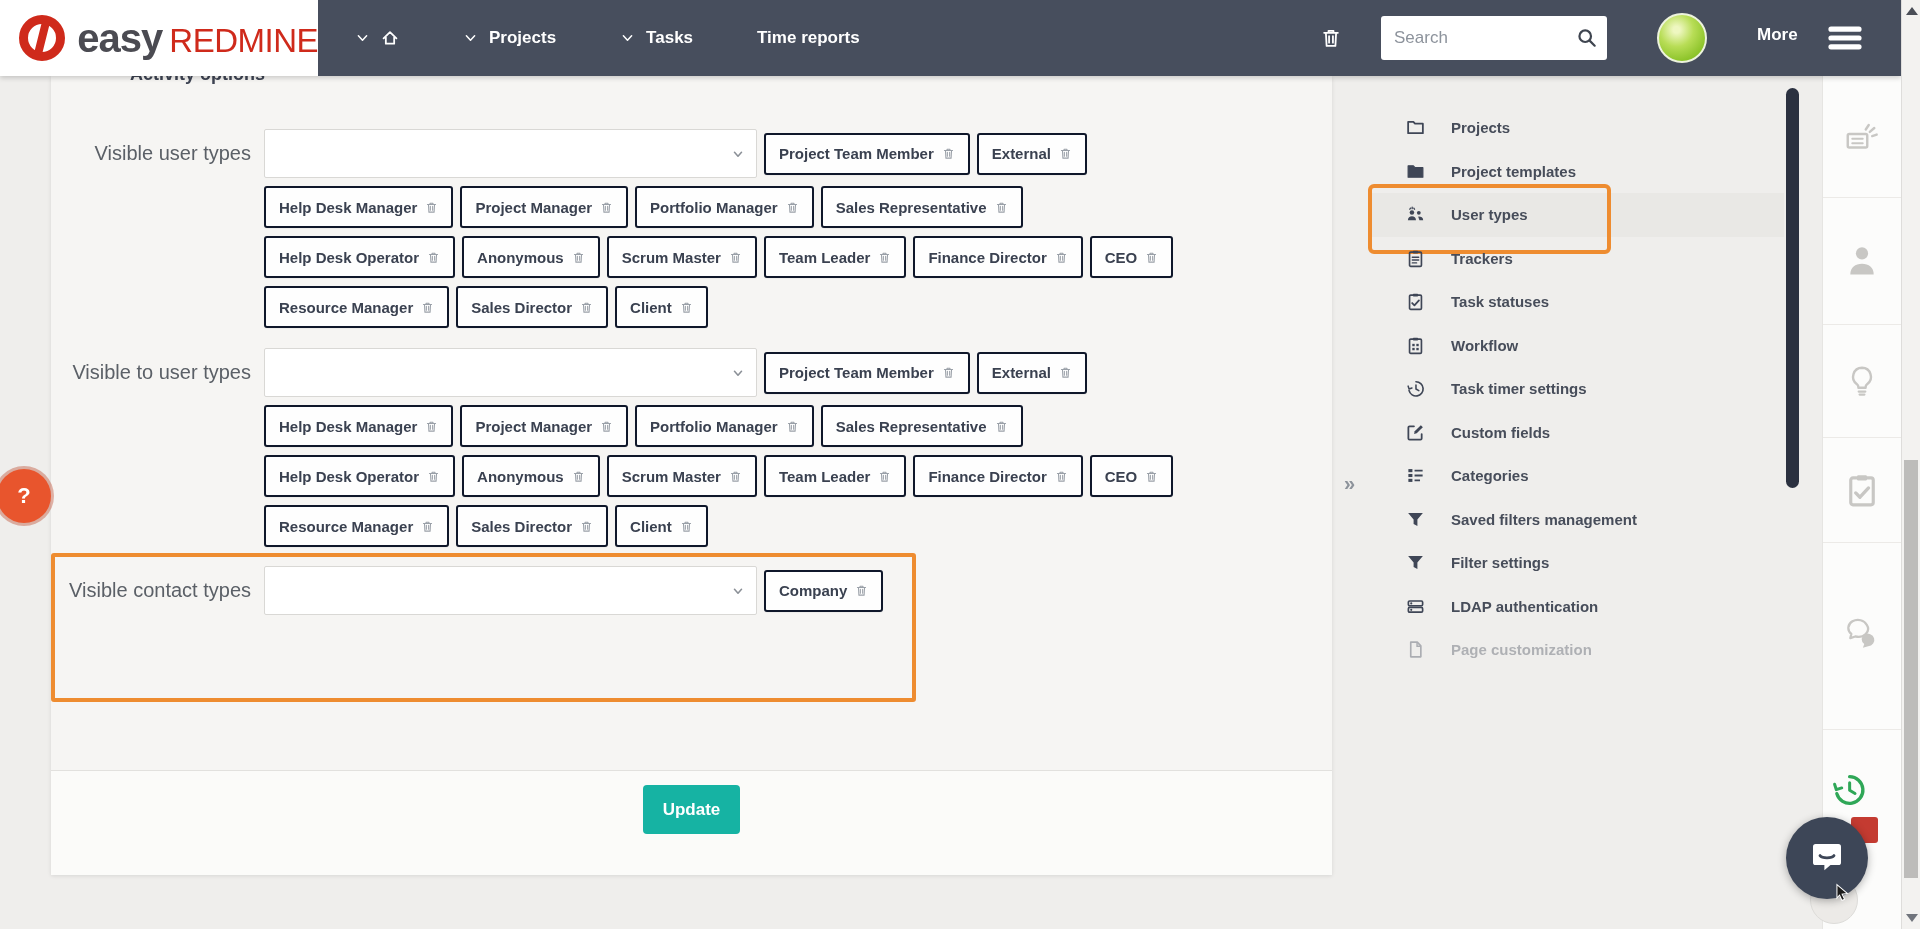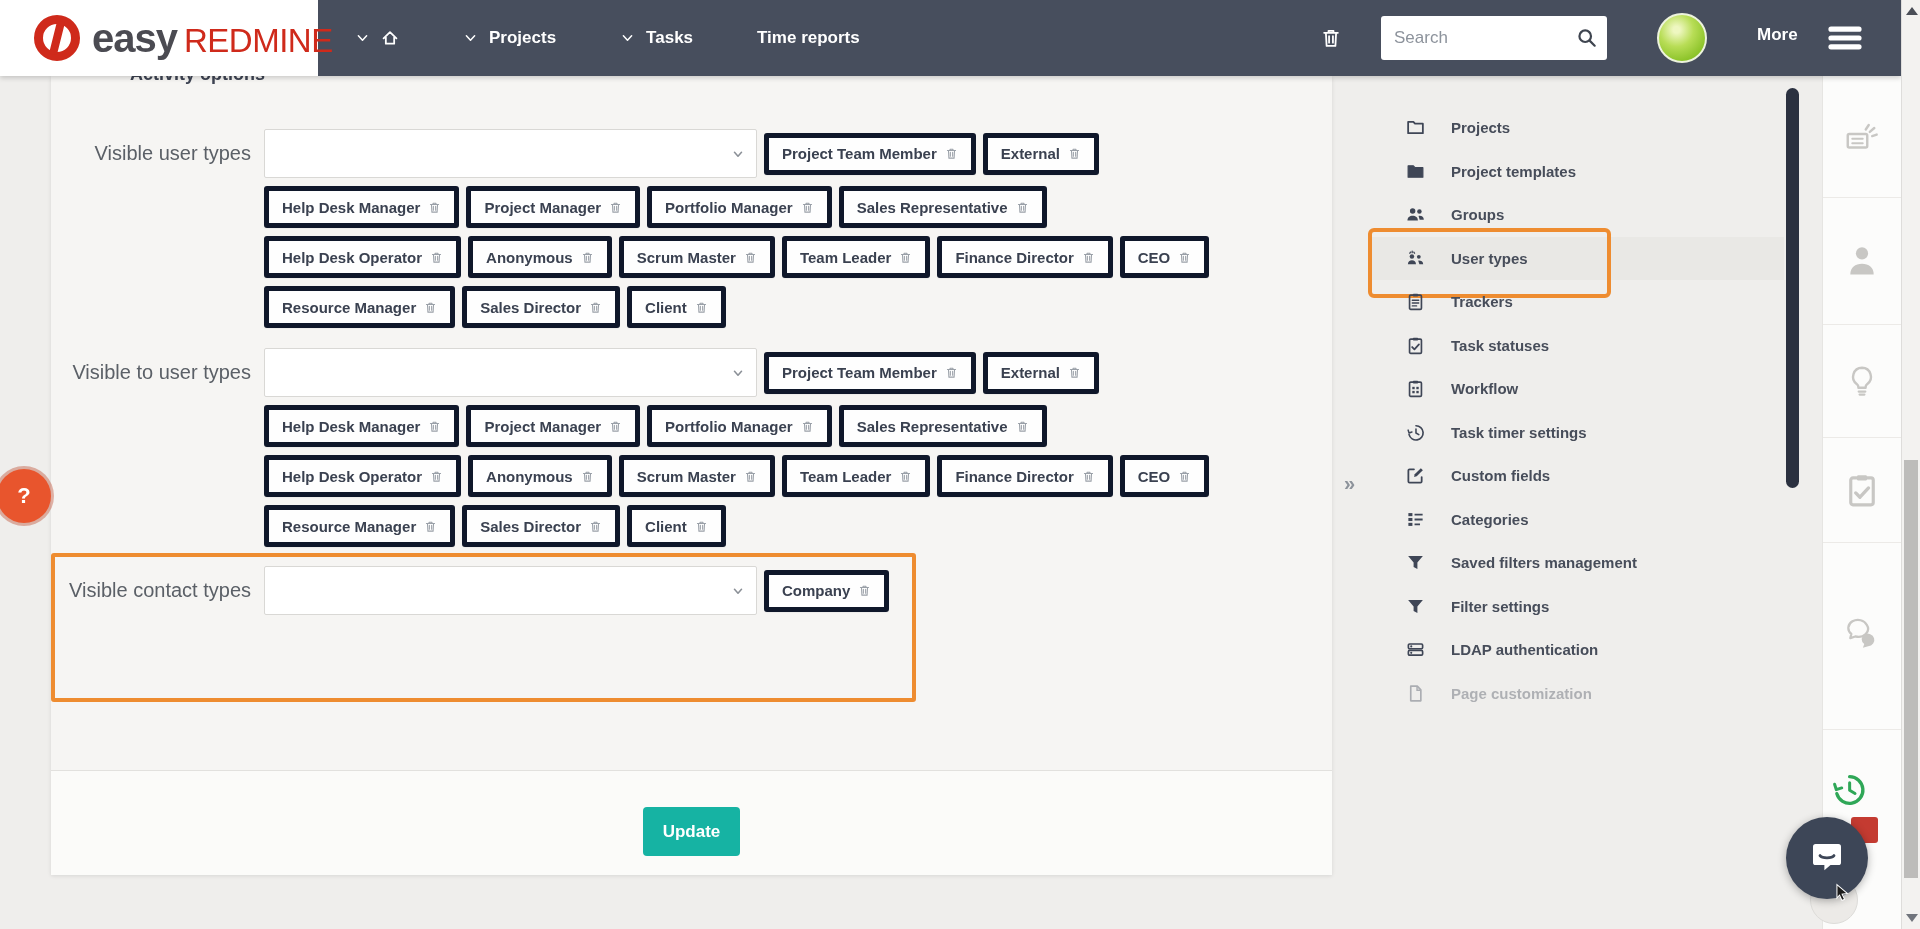--- a/index.html
+++ b/index.html
@@ -7,21 +7,21 @@
   body { font-family:"Liberation Sans", sans-serif; background:#efeeec; }
   .page { position:relative; width:1920px; height:929px; overflow:hidden; }
   .icn { display:inline-flex; }
   .icn svg { width:100%; height:100%; display:block; }
 
   
   .navbar { position:absolute; left:0; top:0; width:1901px; height:76px;
             background:var(--navbar-bg,#474e5d); z-index:10;
             box-shadow:0 2px 5px rgba(0,0,0,.18); }
   .logo-box { position:absolute; left:0; top:0; width:318px; height:76px; background:#fff;
-              display:flex; align-items:center; padding-left:34px; }
+              display:flex; align-items:center; padding-left:34px;justify-content:flex-end; }
   .logo-mark { width:46px; height:46px; border:9px solid var(--logo-red,#cf2a1b);
                border-radius:50%; position:relative; flex:none; }
   .logo-mark::before { content:""; position:absolute; left:10px; top:-3px; width:8px; height:34px;
                background:var(--logo-red,#cf2a1b); border-radius:2px; transform:rotate(14deg); }
   .brand { display:flex; align-items:baseline; margin-left:12px; }
   .brand-primary { font-size:40px; font-weight:700; color:#4b4b52; letter-spacing:-1px; }
   .brand-secondary { font-size:33px; font-weight:300; color:var(--logo-red,#cf2a1b); margin-left:7px; letter-spacing:-0.5px; }
   .nav-menu { position:absolute; left:355px; top:0; height:76px; display:flex; align-items:center; gap:64px; }
   .nav-item { display:flex; align-items:center; gap:11px; color:#fff; cursor:pointer; }
   .nav-chevron { width:15px; height:12px; color:#fff; }
@@ -55,32 +55,32 @@
   .content-card { position:absolute; left:51px; top:76px; width:1281px; height:799px;
                   background:#f6f5f3; z-index:1; box-shadow:0 1px 4px rgba(0,0,0,.10); }
   .form-section { position:absolute; left:0; right:0; display:flex; align-items:flex-start; }
   .field-label { width:200px; text-align:right; line-height:49px; font-size:20px; color:#5b6067; flex:none; }
   .field-body { margin-left:13px; flex:1; }
   .chip-row { display:flex; gap:7px; margin-bottom:8px; align-items:center; flex-wrap:wrap; }
   .select-box { width:493px; height:49px; background:#fff; border:1px solid #d9d8d5; border-radius:2px;
                 position:relative; flex:none; cursor:pointer; }
   .select-caret { position:absolute; right:11px; top:17px; width:14px; height:14px; color:#8b9097; }
   .chip { height:42px; display:inline-flex; align-items:center; padding:0 13px; background:#fefefe;
-          border:5px solid #0f172a; border-radius:3px; font-weight:700; font-size:15px; color:#3a4150;
+          border:2px solid #0f172a; border-radius:3px; font-weight:700; font-size:15px; color:#3a4150;
           box-shadow:0 1px 1px rgba(0,0,0,.04); cursor:default; white-space:nowrap; }
   .chip-trash { margin-left:8px; width:13px; height:15px; color:#9aa0a8; cursor:pointer; }
   .checkbox-row { display:flex; align-items:center; gap:11px; margin-top:27px; margin-left:8px; }
   .checkbox { width:17px; height:17px; background:#f2f2f1; border:1px solid #c6c5c3; border-radius:3px;
               box-shadow:inset 0 1px 2px rgba(0,0,0,.08); cursor:pointer; }
   .checkbox-label { font-size:15px; color:#565c64; }
   .content-frame { position:absolute; left:0; top:477px; width:865px; height:149px;
                    border:4px solid var(--accent-orange,#ee8c30); border-radius:3px; z-index:2; pointer-events:none; }
   .card-bottom { position:absolute; left:0; right:0; top:694px; bottom:0; background:#fbfbf9;
                  border-top:1px solid #e2e1de; display:flex; justify-content:center; }
-  .update-btn { margin-top:36px; height:49px; padding:0 20px; background:var(--submit-teal,#16b3a3);
+  .update-btn { margin-top:14px; height:49px; padding:0 20px; background:var(--submit-teal,#16b3a3);
                 color:#fff; font-weight:700; font-size:17px; border:none; border-radius:4px;
                 cursor:pointer; font-family:"Liberation Sans",sans-serif; }
 
   
   .admin-sidebar { position:absolute; left:1368px; top:90px; width:416px; z-index:2; }
   .sidebar-title { margin:36px 0 0 20px; font-size:19px; font-weight:700; color:#3c4251; height:24px; }
   .admin-items { padding-top:16px; }
   .admin-item { height:43.5px; display:flex; align-items:center; padding-left:38px; gap:26px;
                 font-size:15px; font-weight:700; color:#474d5a; position:relative; cursor:pointer; }
   .admin-item .icn { width:19px; height:19px; color:#3f4656; flex:none; }
@@ -518,31 +518,20 @@
        <span>Projects</span>
      </div>
         <div class="admin-item">
        <span class="icn">
             <svg viewBox="0 0 16 16">
               <path d="M1.8 3.2h4.4l1.4 1.6h6.6v8H1.8z" fill="currentColor" stroke="currentColor" stroke-width="1" stroke-linejoin="round"></path>
             </svg>
           </span>
        <span>Project templates</span>
      </div>
-        <div class="admin-item">
-       <span class="icn">
-            <svg viewBox="0 0 16 16">
-              <circle cx="5.6" cy="5" r="2.3" fill="currentColor"></circle>
-              <path d="M1.2 13c0-2.7 1.9-4 4.4-4s4.4 1.3 4.4 4z" fill="currentColor"></path>
-              <circle cx="11.3" cy="5.4" r="1.9" fill="currentColor"></circle>
-              <path d="M10.6 9.2c.3-.1.6-.1.9-.1 2.1 0 3.5 1.2 3.5 3.3h-3.5z" fill="currentColor"></path>
-            </svg>
-          </span>
-       <span>Groups</span>
-     </div>
         <div class="admin-item active">
        <span class="icn">
             <svg viewBox="0 0 16 16">
               <circle cx="5" cy="6.3" r="1.9" fill="currentColor"></circle>
               <path d="M1.6 12.8c0-2.2 1.5-3.3 3.4-3.3s3.4 1.1 3.4 3.3z" fill="currentColor"></path>
               <circle cx="10.8" cy="6.6" r="1.6" fill="currentColor"></circle>
               <path d="M10.3 9.8c1.9-.2 4.2.7 4.2 3h-3.2z" fill="currentColor"></path>
               <path d="M3.2 3.6l.6-1M5.2 3.1V1.9M7.2 3.6l-.6-1" stroke="currentColor" stroke-width="1.1" stroke-linecap="round"></path>
             </svg>
           </span>

